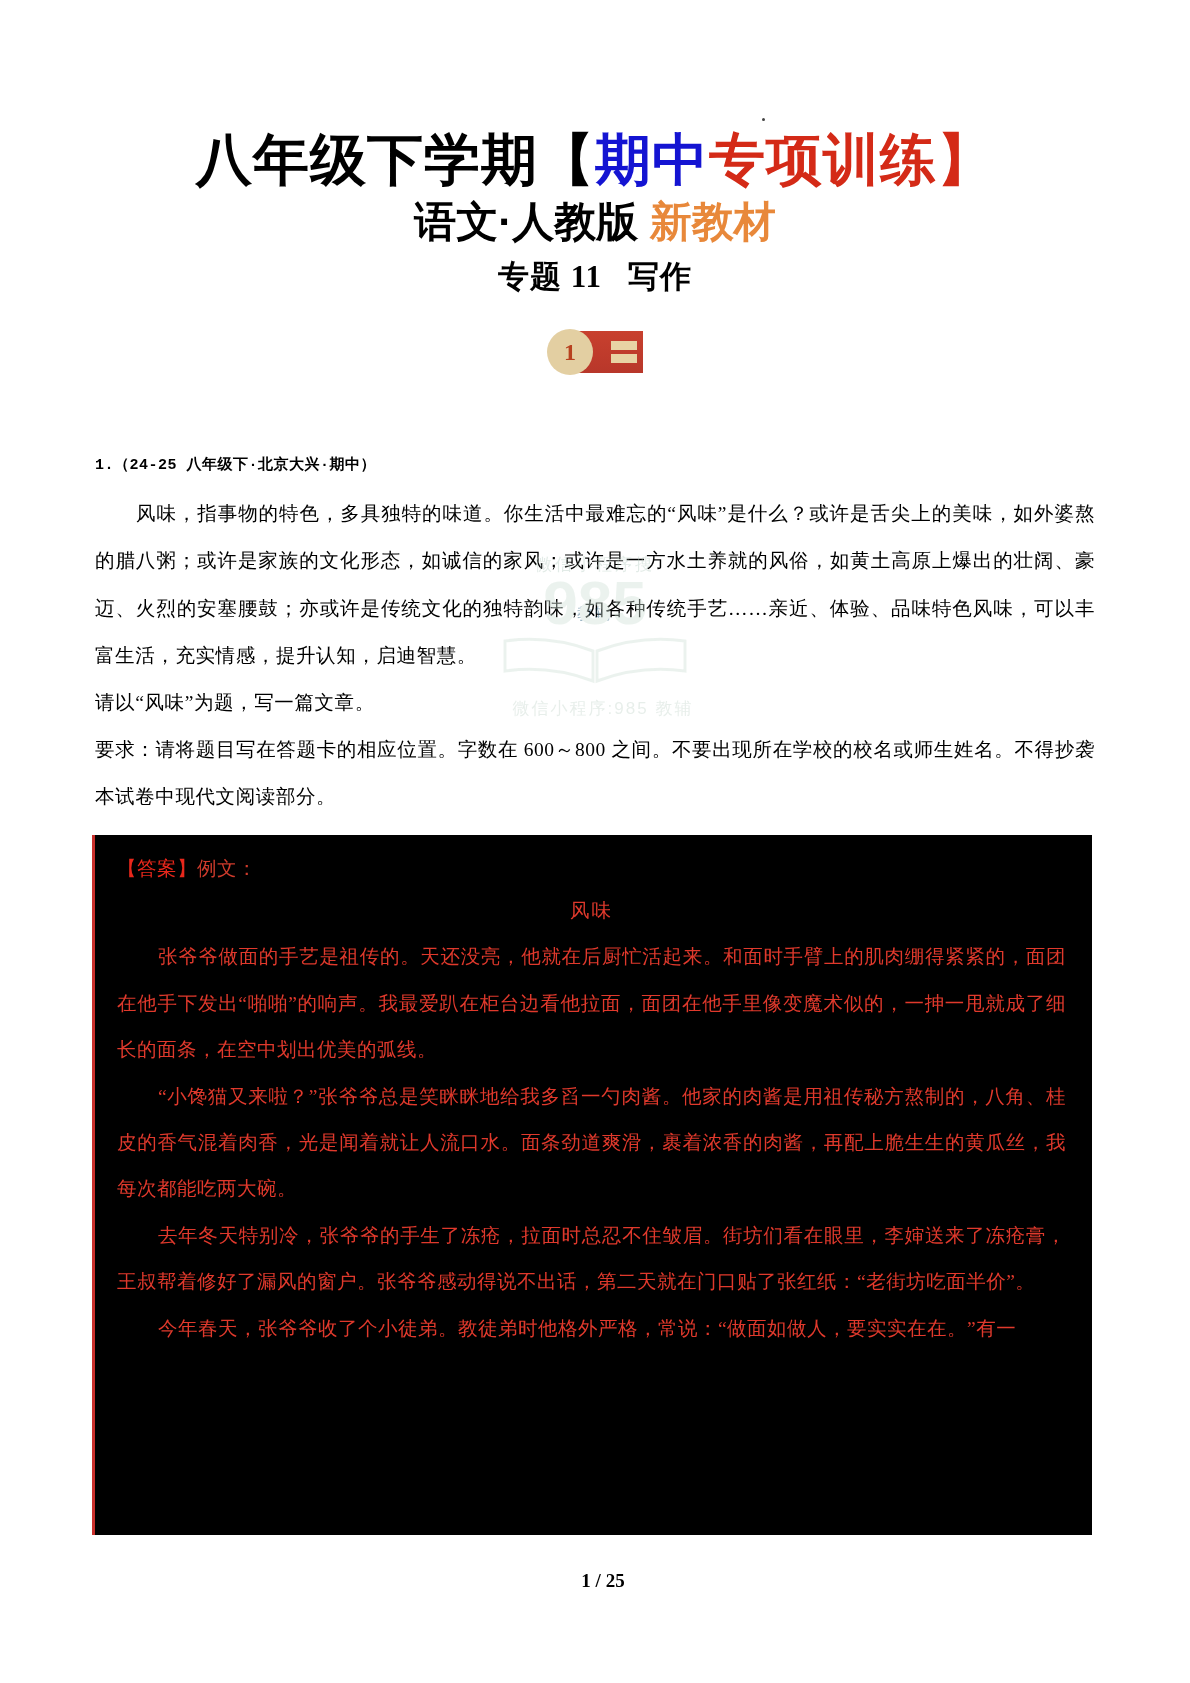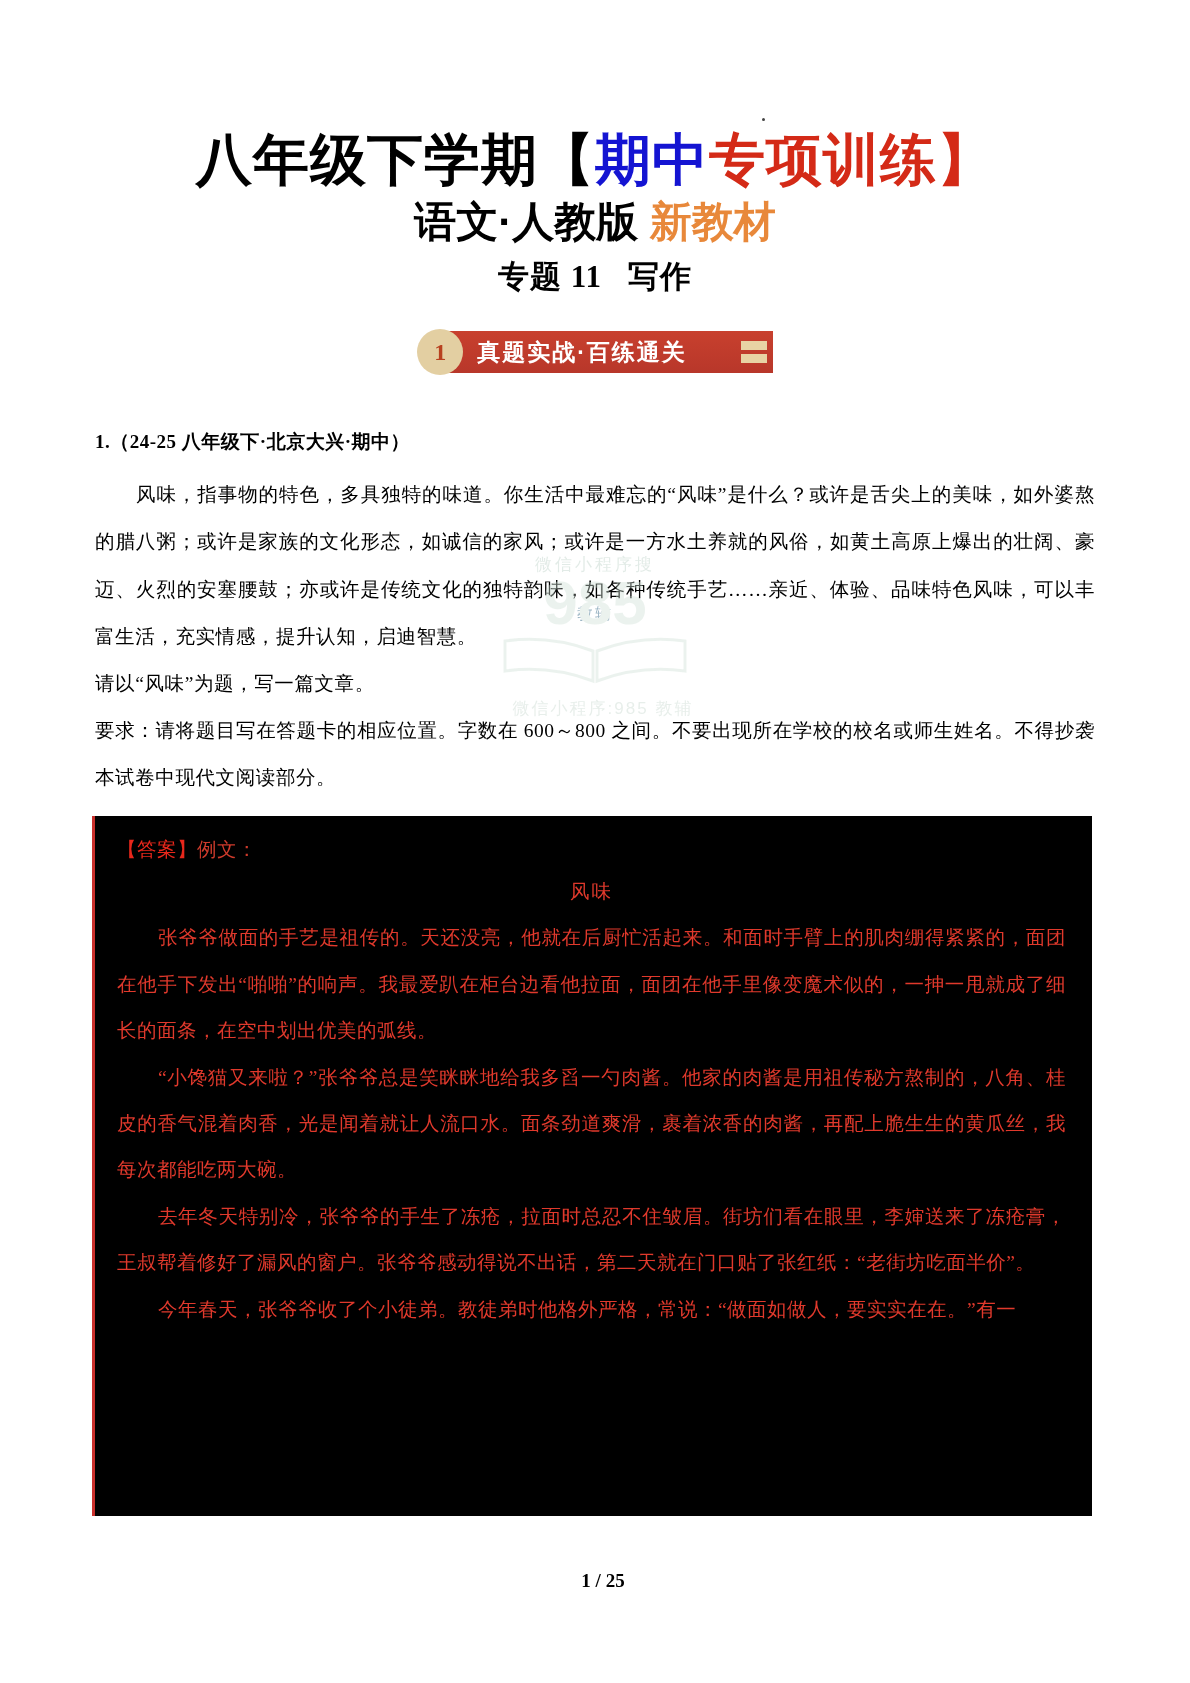--- a/index.html
+++ b/index.html
@@ -119,24 +119,24 @@
     gap: 4px;
   }
   .tail-bar {
     width: 26px;
     height: 9px;
     background: #e8d3a4;
   }
 
   
   .q-header {
-    margin-top: 54px;
-    font-family: Liberation Serif, serif;
-    font-weight: bold;
-    font-size: 19px;
+    margin-top: 80px;
+    font-family: Liberation Mono, monospace;
+    font-weight: bold;
+    font-size: 15px;
     letter-spacing: 0.5px;
   }
 
   
   .q-body {
     margin-top: 16px;
     font-family: "Liberation Serif", "DejaVu Serif", serif;
     font-size: 19.5px;
     line-height: 2.42;
     text-align: justify;
@@ -271,21 +271,20 @@
       <span class="t-orange">新教材</span>
     </div>
     <div class="title-line3">
       <span>专题 11</span><span class="sp"></span><span>写作</span>
     </div>
   </div>
 
   <div class="banner-row">
     <div class="banner">
       <div class="banner-num">1</div>
-      <div class="banner-bar">真题实战·百练通关</div>
       <div class="banner-tail">
         <span class="tail-bar"></span>
         <span class="tail-bar"></span>
       </div>
     </div>
   </div>
 
   <div class="q-header">1.（24-25 八年级下·北京大兴·期中）</div>
 
   <div class="q-body">

